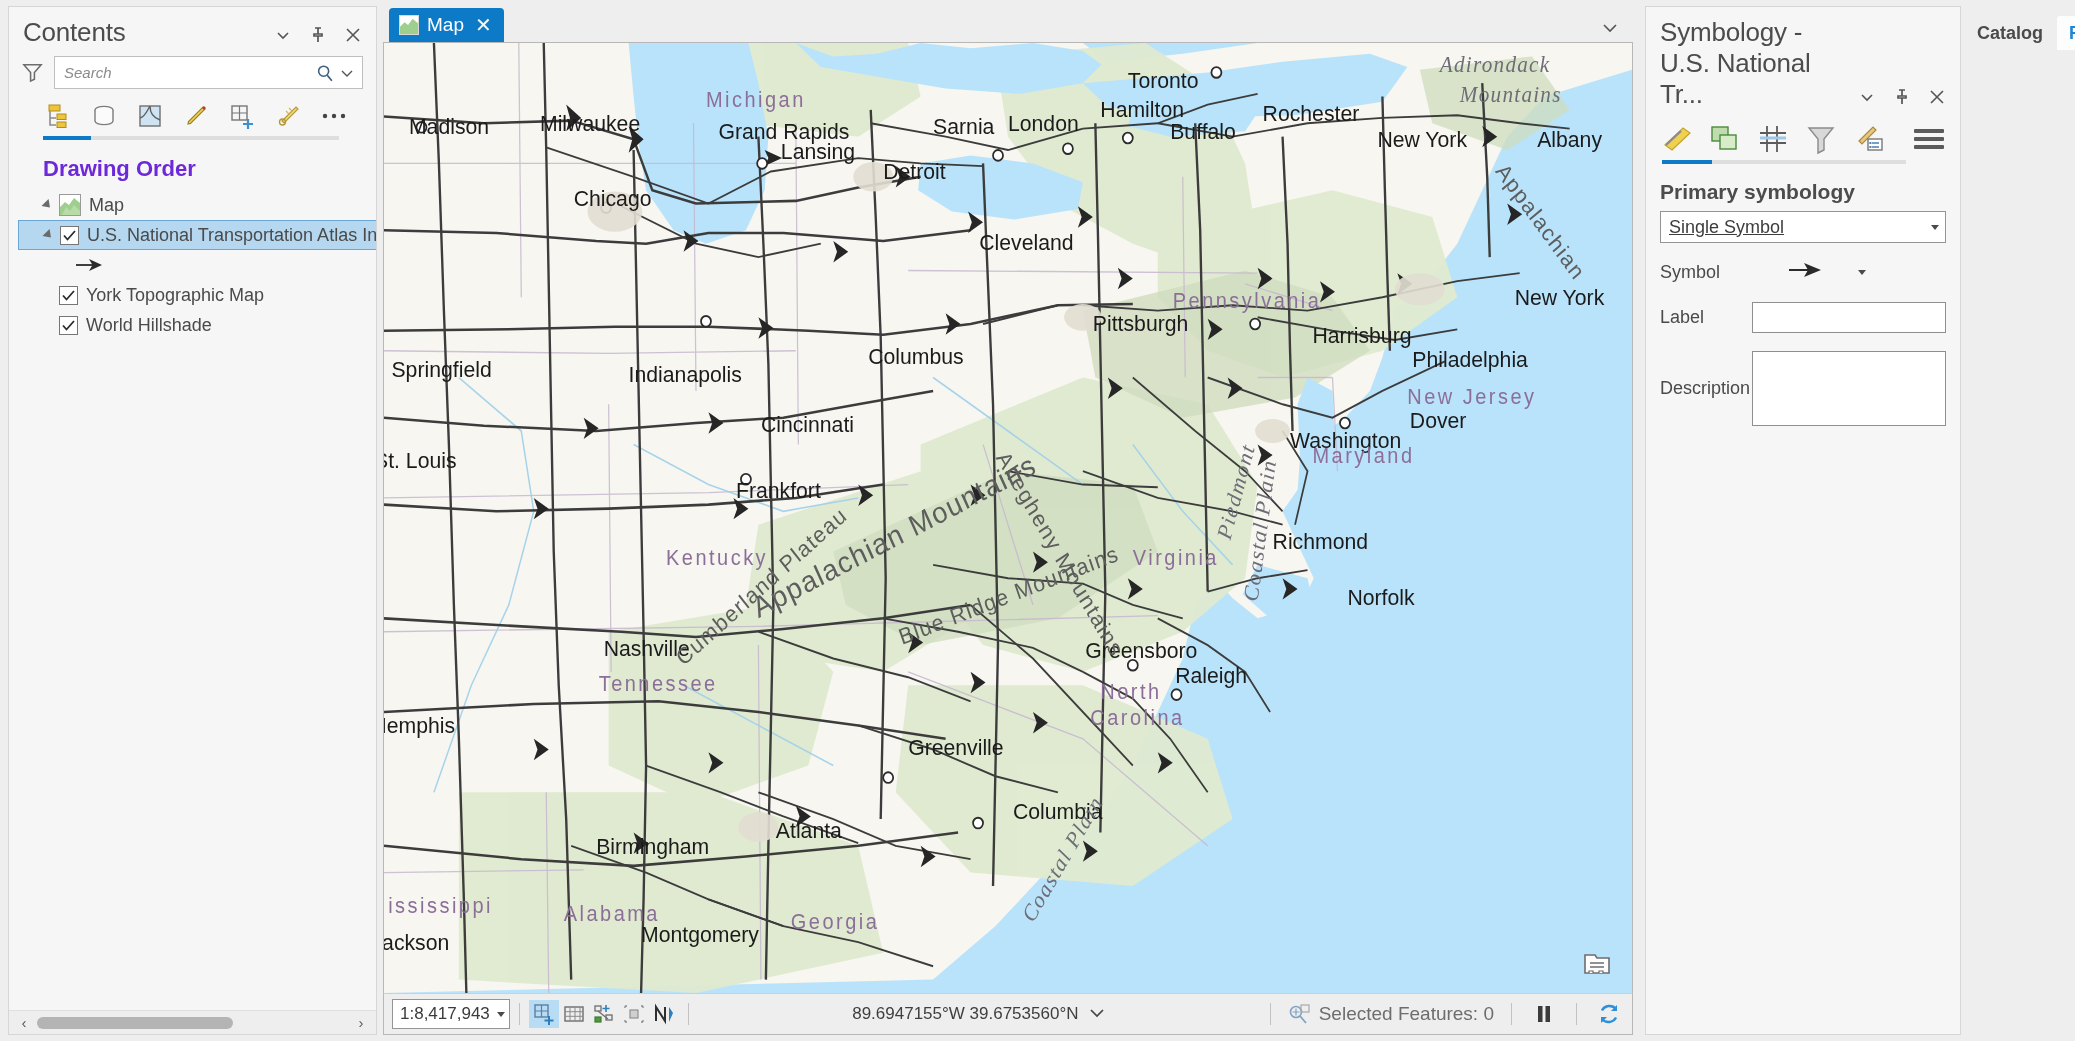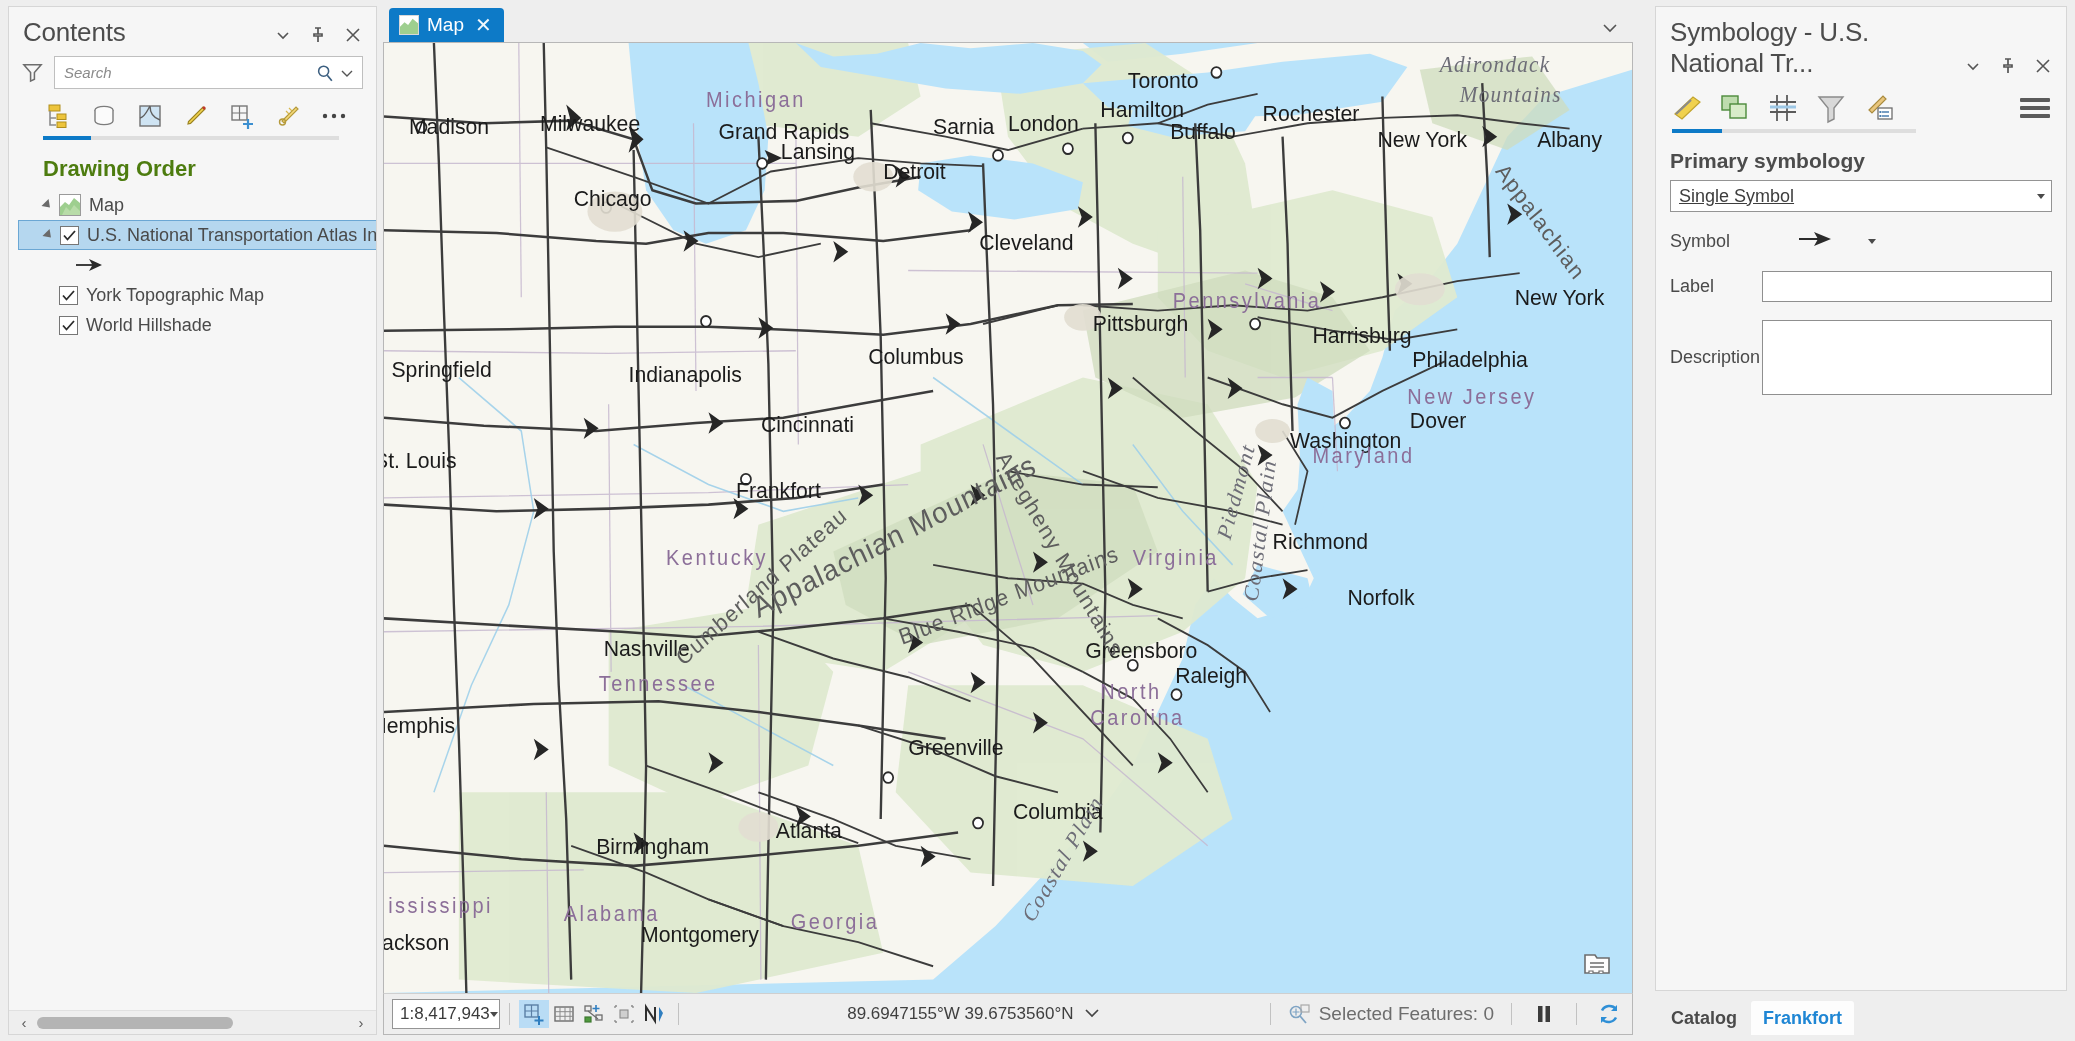--- a/index.html
+++ b/index.html
@@ -54,21 +54,21 @@
 
   .tool-strip { display:flex; align-items:center; padding:12px 0 0 34px; gap:16px; }
   .tool-ic { width:30px;height:30px; display:flex;align-items:center;justify-content:center; cursor:pointer;}
   .tool-underline {
     margin:5px 0 0 34px; width:296px; height:4px; background:#dedede; position:relative;
   }
   .tool-underline::before {
     content:""; position:absolute; left:0;top:0; width:48px;height:4px;background:#0d7ac7;
   }
 
-  .drawing-order { padding:16px 0 4px 34px; font-size:22px; color:#4d7c0f; font-weight:bold; }
+  .drawing-order { padding:16px 0 4px 34px; font-size:22px; color:#6d28d9; font-weight:bold; }
 
   .tree { padding:4px 0 0 0; flex:1; overflow:hidden; }
   .tree-row { display:flex; align-items:center; height:30px; padding-left:10px; position:relative; }
   .tree-row.indent1 { padding-left:30px; }
   .tree-row.sel { background:#b5d7ef; border:1px solid #6ba7d4; margin-left:9px; margin-right:-1px; padding-left:21px;}
   .expander {
     width:16px;height:16px; flex:none; margin-right:4px;
     display:flex;align-items:center;justify-content:center;
   }
   .expander i {
@@ -123,36 +123,36 @@
     position:absolute; right:18px; bottom:14px;
     width:34px;height:30px; display:flex;align-items:center;justify-content:center;
     cursor:pointer;
   }
 
   .map-status {
     height:42px; background:#eeeeee; border:1px solid #b7b7b7; border-top:1px solid #cfcfcf;
     display:flex; align-items:center; padding:0 8px; gap:0;
   }
   .scale-combo {
-    width:108px;height:30px;background:#fff;border:1px solid #949494;
+    width:118px;height:30px;background:#fff;border:1px solid #949494;
     display:flex;align-items:center; padding:0 4px 0 7px; font-size:17px; color:#3b3b3b;
   }
   .scale-combo span { flex:1; }
   .caret-dn { width:0;height:0;border-left:4px solid transparent;border-right:4px solid transparent;border-top:5px solid #4a4a4a; }
   .vsep { width:1px;height:22px;background:#c2c2c2; margin:0 9px; }
   .st-ic { width:30px;height:28px; display:flex;align-items:center;justify-content:center; cursor:pointer; }
   .st-ic.active { background:#b9dcf5; }
   .coord-wrap { flex:1; display:flex; align-items:center; justify-content:center; gap:10px; font-size:17px; color:#3f3f3f;}
   .right-status { display:flex; align-items:center; gap:8px; }
   .sel-feat { display:flex; align-items:center; gap:7px; font-size:19px; color:#6d6d6d; }
 
   
   .symb-pane {
     width:442px;height:1041px;background:#eeeeee;
-    padding:6px 8px 6px 22px; display:flex; flex-direction:column;
+    padding:6px 8px 6px 12px; display:flex; flex-direction:row;
   }
   .symb-box {
     flex:1; background:#f6f6f6; border:1px solid #d6d6d6;
     display:flex;flex-direction:column; min-height:0;
   }
   .symb-tools { display:flex; align-items:center; padding:6px 16px 0 14px; gap:14px;}
   .symb-tools .tool-ic { width:34px;height:34px; }
   .symb-spacer { flex:1; }
   .hamburger { width:30px;height:26px; display:flex;flex-direction:column;justify-content:space-between; padding:3px 0; cursor:pointer;}
   .hamburger b { display:block;height:4px;background:#5b5b5b;border-radius:1px; }

